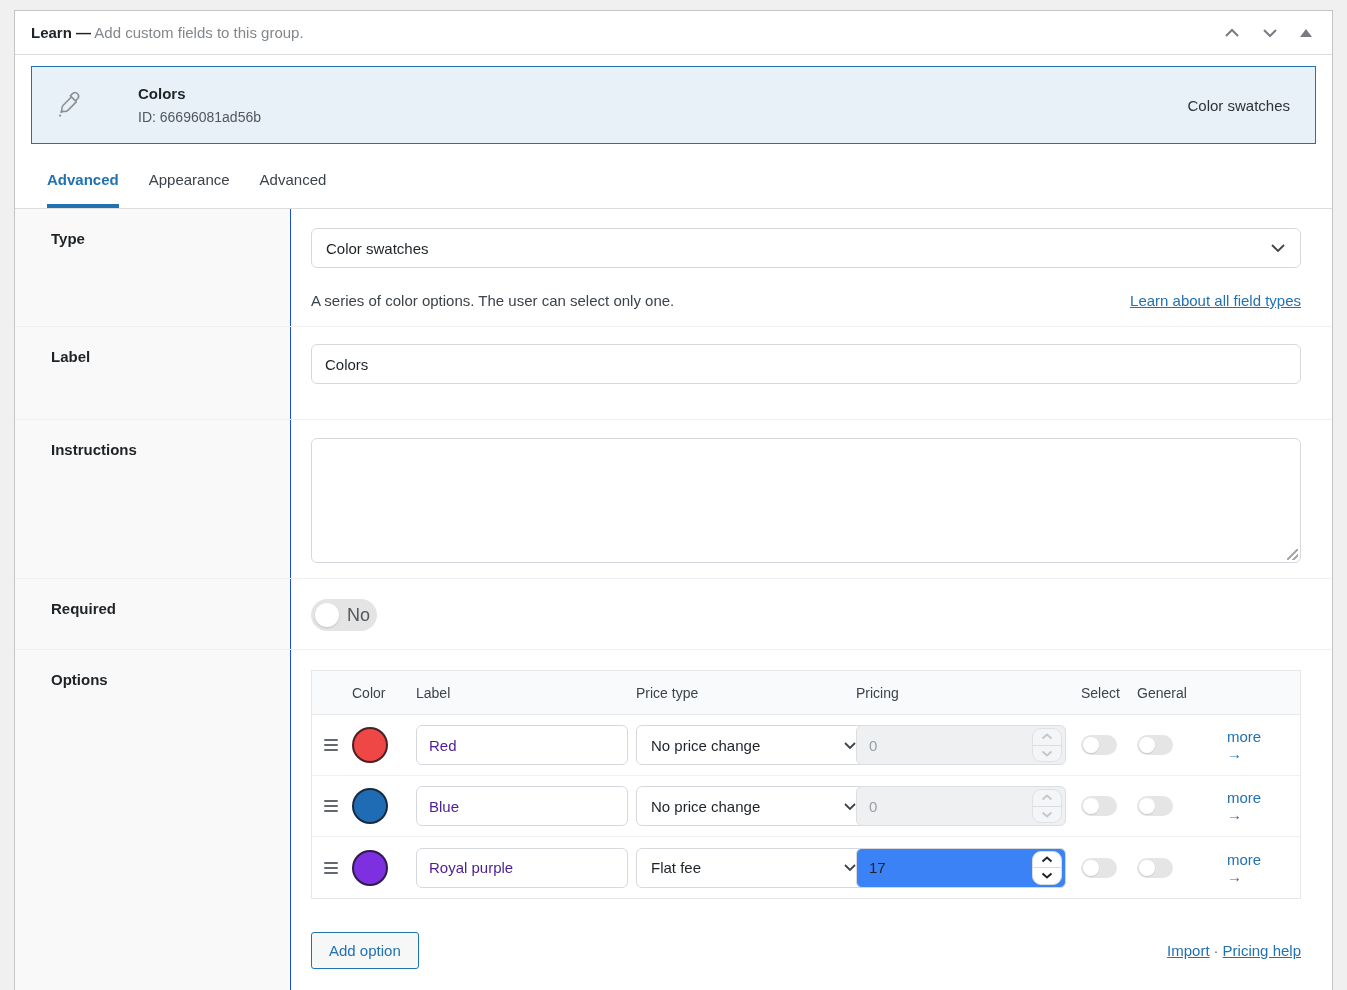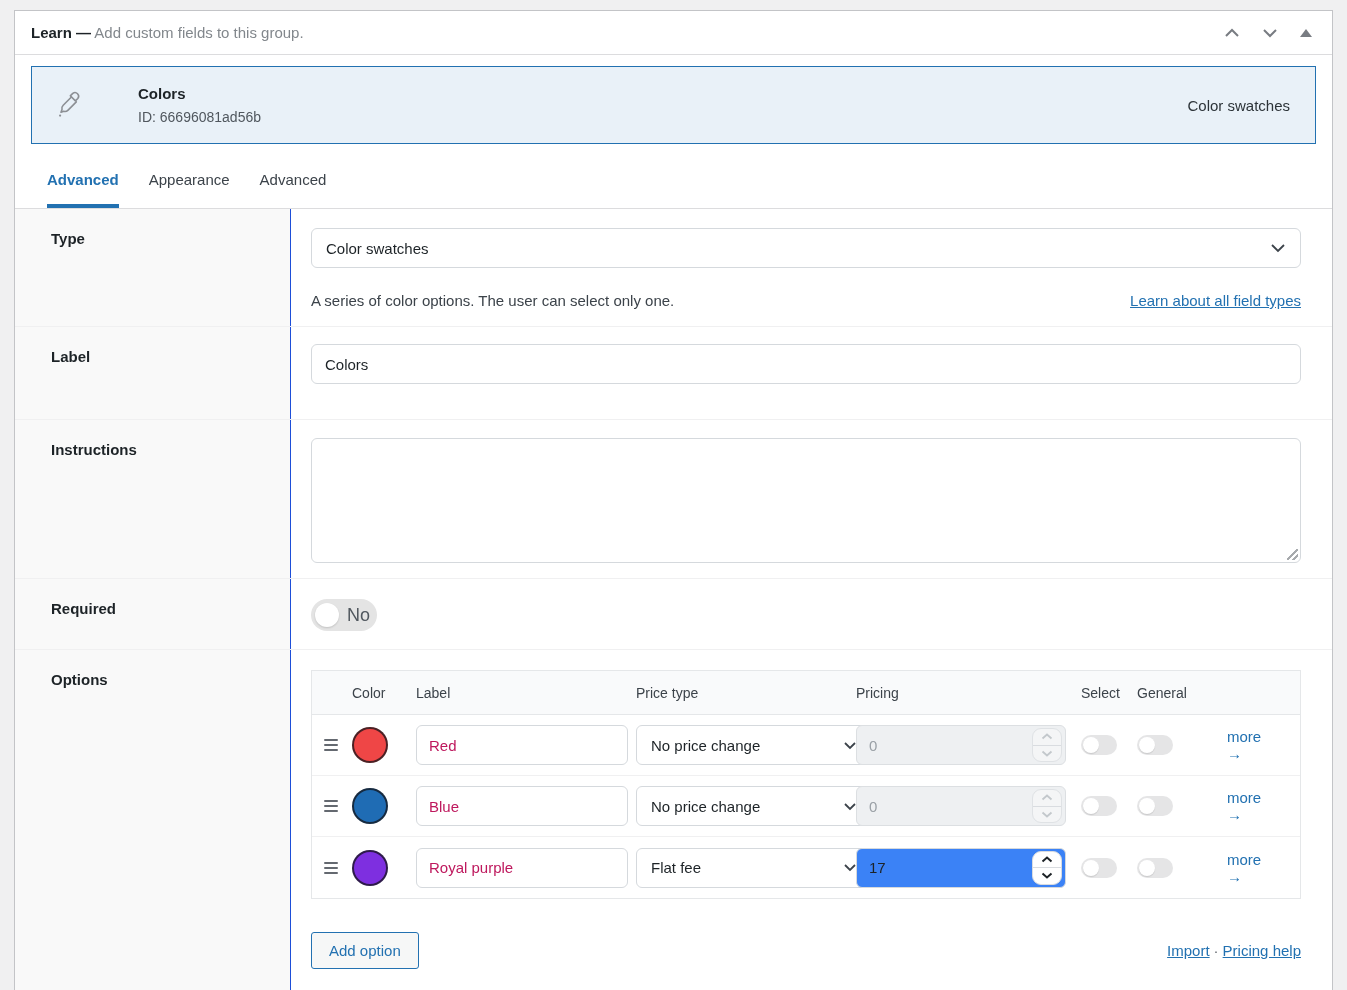--- a/index.html
+++ b/index.html
@@ -79,21 +79,21 @@
   .t-grid { display:grid; grid-template-columns:28px 64px 220px 220px 225px 56px 90px 1fr;
             align-items:center; padding-left:12px; padding-right:25px; }
   .t-head { height:44px; background:#f9fafb; border-bottom:1px solid #e5e7e9; font-size:14px; color:#3c434a; }
   .t-row { height:61px; border-bottom:1px solid #f0f0f1; }
   .t-row:last-child { border-bottom:none; }
 
   .drag-handle { width:14px; cursor:grab; display:flex; flex-direction:column; gap:3px; }
   .drag-handle i { display:block; height:2px; background:#646970; border-radius:1px; }
   .swatch { width:36px; height:36px; border-radius:50%; border:2px solid rgba(20,20,25,.75); cursor:pointer; }
   .cell-input { width:212px; height:40px; border:1px solid #d5d9dd; border-radius:6px; padding:0 12px;
-                font-size:15px; color:#be185d; font-family:"Liberation Sans", sans-serif; background:#fff; }
+                font-size:15px; color:#4c1d95; font-family:"Liberation Sans", sans-serif; background:#fff; }
   .cell-select { width:236px; }
   .num-wrap { position:relative; width:210px; height:40px; }
   .num-input { width:100%; height:100%; border:1px solid #d5d9dd; border-radius:6px; padding:0 40px 0 12px;
                font-size:15px; color:#1d2327; font-family:"Liberation Sans", sans-serif; background:#3b82f6;
                -moz-appearance:textfield; }
   .spinner { position:absolute; right:4px; top:3px; width:30px; height:34px; border:1px solid #d9dce0;
              border-radius:9px; background:#fff; display:flex; flex-direction:column; overflow:hidden; }
   .spin-btn { flex:1; border:none; background:none; display:flex; align-items:center; justify-content:center;
               cursor:pointer; padding:0; }
   .spin-btn + .spin-btn { border-top:1px solid #d9dce0; }

